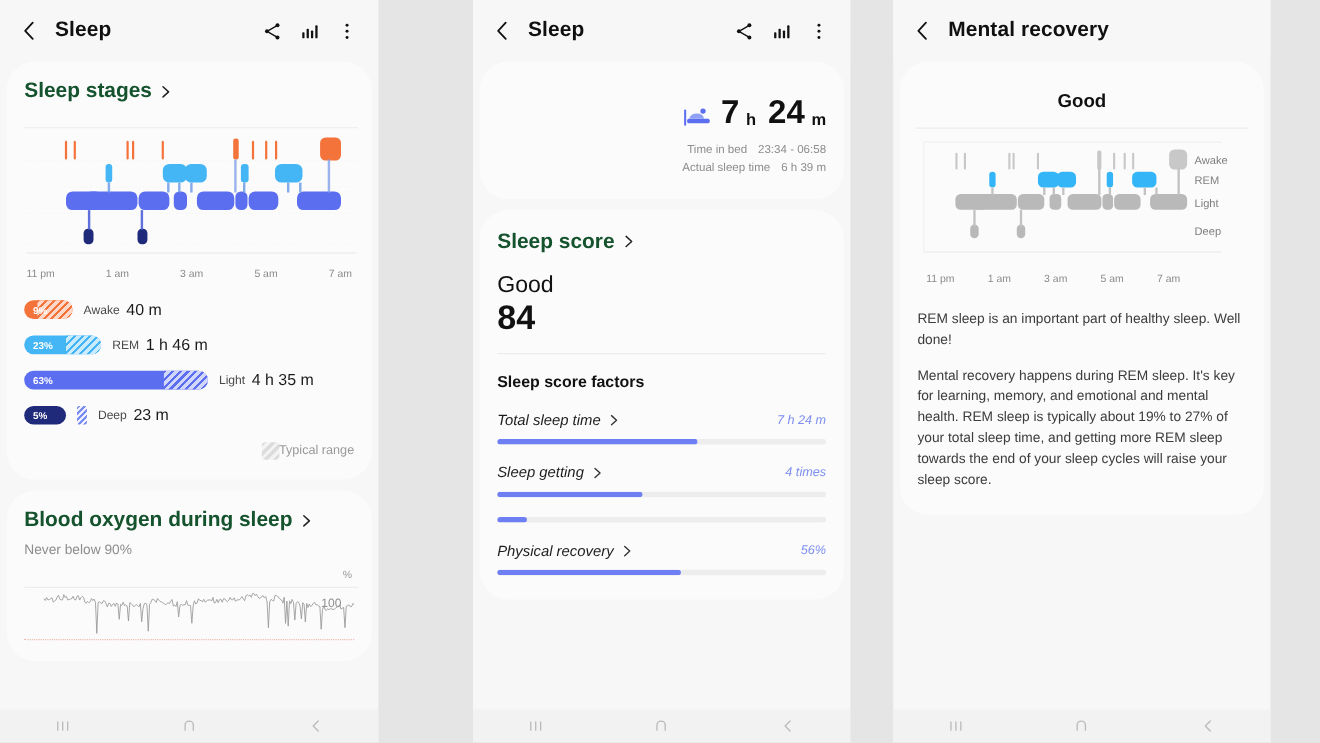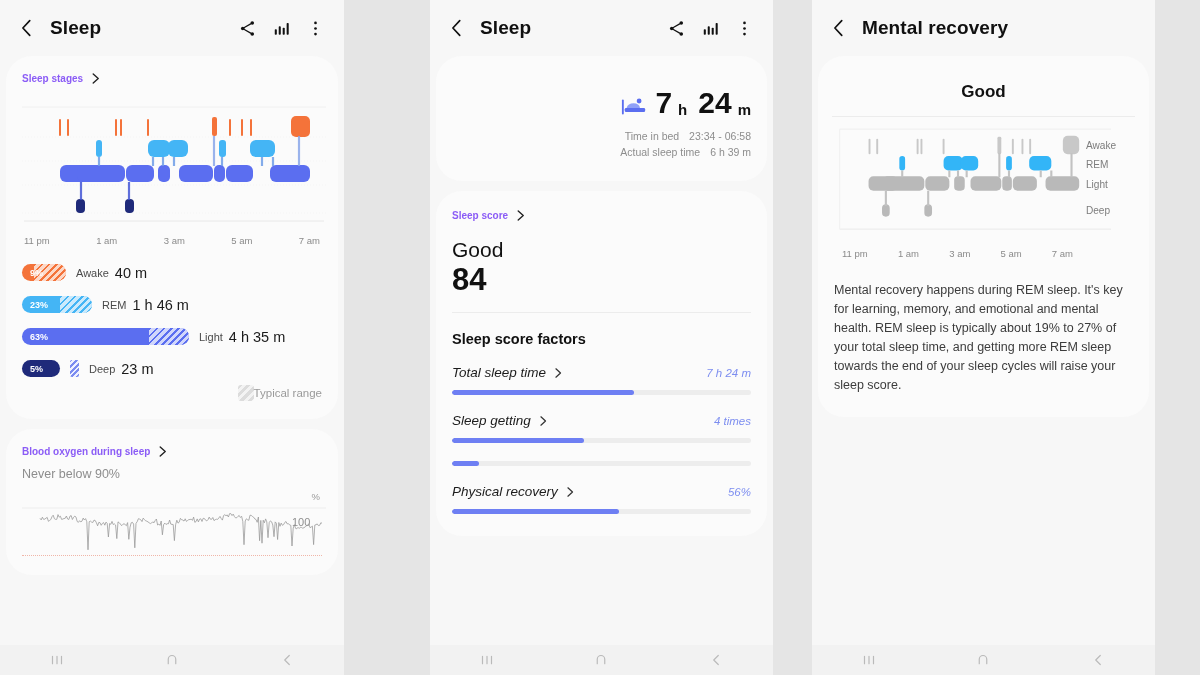--- a/index.html
+++ b/index.html
@@ -18,36 +18,36 @@
 
   
   .appbar { height: 56px; display: flex; align-items: center; padding: 0 14px; background: #f7f7f7; }
   .appbar .back { width: 26px; height: 26px; flex: 0 0 auto; display: flex; align-items: center; justify-content: center; }
   .appbar .title { font-size: 19px; font-weight: 700; color: #101010; margin-left: 10px; letter-spacing: .1px; }
   .appbar .spacer { flex: 1 1 auto; }
   .appbar .act { width: 30px; height: 30px; display: flex; align-items: center; justify-content: center; margin-left: 4px; }
 
   
   .card { background: #fbfbfb; border-radius: 26px; margin: 0 6px 10px 6px; padding: 16px 16px 18px 16px; }
-  .sec-title { font-size: 10px; font-weight: 700; color: #8b5cf6; display: flex; align-items: center; gap: 7px; }
+  .sec-title { font-size: 19px; font-weight: 700; color: #14532d; display: flex; align-items: center; gap: 7px; }
   .sec-title .chev { display: inline-flex; }
 
   
   .hyp-wrap { margin-top: 14px; }
   .hyp-axis { display: flex; justify-content: space-between; font-size: 9.5px; color: #8a8a8a; padding: 6px 2px 0 2px; }
 
   
   .legend { margin-top: 18px; display: flex; flex-direction: column; gap: 15px; }
   .lrow { display: flex; align-items: center; }
   .bar { position: relative; height: 17px; border-radius: 9px; display: flex; align-items: center; overflow: hidden; }
   .bar .pct { font-size: 9px; color: #fff; font-weight: 700; padding-left: 8px; position: relative; z-index: 2; }
   .hatch { position: absolute; top: 0; bottom: 0; z-index: 1; }
   .lname { font-size: 11px; color: #4a4a4a; margin-left: 10px; }
   .lval { font-size: 14.5px; color: #1b1b1b; margin-left: 6px; }
-  .typical { display: flex; align-items: center; justify-content: flex-end; gap: 0; margin-top: 8px; font-size: 11.5px; color: #9a9a9a; }
+  .typical { display: flex; align-items: center; justify-content: flex-end; gap: 0; margin-top: 16px; font-size: 11.5px; color: #9a9a9a; }
   .typ-swatch { width: 16px; height: 16px; border-radius: 3px;
     background-image: repeating-linear-gradient(135deg, #dcdcdc 0 3px, #f3f3f3 3px 6px); }
 
   
   .bo-sub { font-size: 12.5px; color: #8d8d8d; margin-top: 9px; }
   .bo-chart { position: relative; margin-top: 14px; height: 62px; }
   .bo-pct { position: absolute; right: 2px; top: -4px; font-size: 9.5px; color: #9b9b9b; }
   .dash-red { border-bottom: 1.5px dotted #f0b6a8; margin-top: 2px; }
 
   
@@ -522,20 +522,21 @@
 
       <div class="p3-axis" style="padding-left:10px;padding-right:62px;">
         <span>11 pm</span>
         <span>1 am</span>
         <span>3 am</span>
         <span>5 am</span>
         <span>7 am</span>
       </div>
 
       <div class="p3-body">
+        <p>REM sleep is an important part of healthy sleep. Well done!</p>
         <p>Mental recovery happens during REM sleep. It's key for learning, memory, and emotional and mental health. REM sleep is typically about 19% to 27% of your total sleep time, and getting more REM sleep towards the end of your sleep cycles will raise your sleep score.</p>
       </div>
     </div>
 
     <div class="navbar">
       <span class="nb">
         <svg width="18" height="18" viewBox="0 0 24 24">
             <path d="M6 7v10M12 7v10M18 7v10" stroke="#8d8d8d" stroke-width="1.6" stroke-linecap="round"></path>
           </svg>
       </span>

